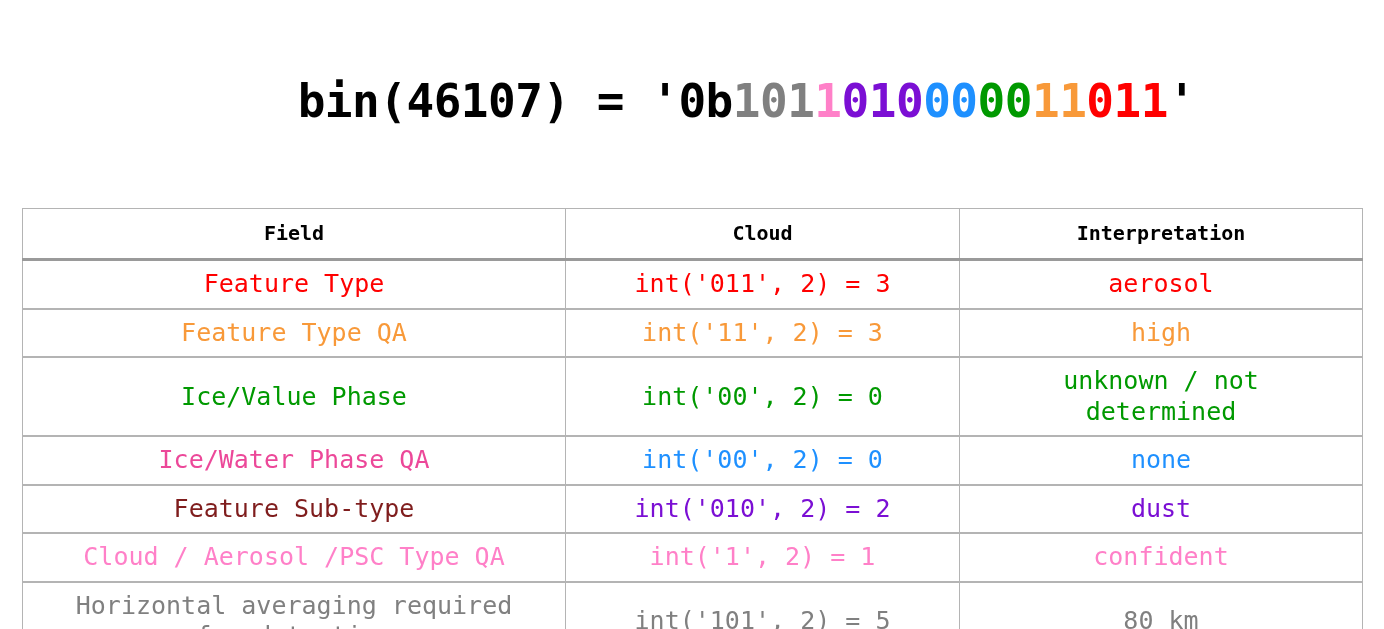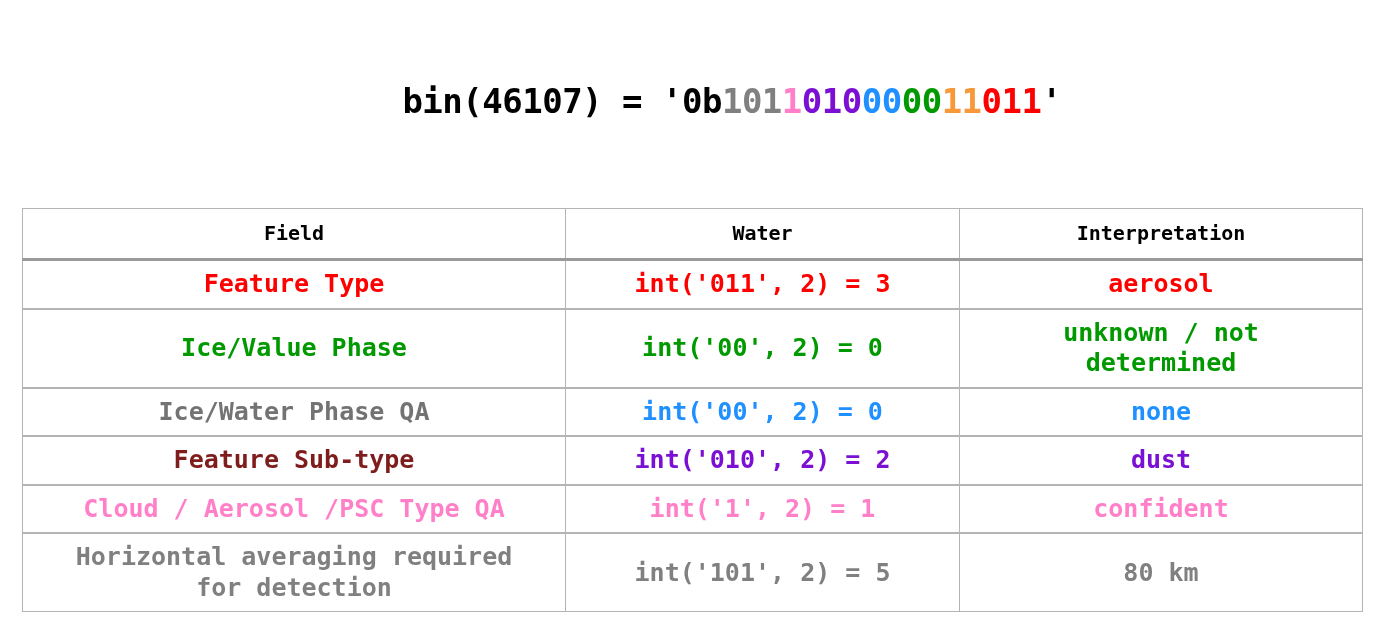--- a/index.html
+++ b/index.html
@@ -18,21 +18,21 @@
   #title-bar {
     width: 100%;
     text-align: center;
     padding-top: 8px;
     box-sizing: border-box;
   }
   #binary-title {
     display: inline-block;
     font-family: "DejaVu Sans Mono", monospace;
     font-weight: bold;
-    font-size: 34px;
+    font-size: 46px;
     line-height: 62px;
     letter-spacing: -0.5px;
     color: #000000;
     white-space: pre;
   }
   #binary-title span { white-space: pre; }
 
   
   #table-wrap {
     padding: 14px 22px 0 22px;
@@ -59,21 +59,20 @@
   }
   table#bitfield-table thead th {
     font-weight: bold;
     color: #000000;
     font-size: 20px;
     padding: 12px 6px 13px 6px;
     border-bottom: 3px solid #9a9a9a;
   }
   table#bitfield-table tbody tr td {
     border-bottom: 2px solid #b4b4b4;
-    font-weight: bold;
   }
   table#bitfield-table tbody tr:last-child td {
     border-bottom: 1px solid #b4b4b4;
   }
   .cell-txt { display: block; white-space: pre-line; }
   .row-tall td { padding-top: 14px; padding-bottom: 14px; }
 </style>
 </head>
 <body>
 
@@ -86,50 +85,61 @@
 <div id="table-wrap">
   <table id="bitfield-table">
     <colgroup>
       <col class="c-field">
         <col class="c-value">
         <col class="c-interp">
     </colgroup>
     <thead>
       <tr>
         <th>Field</th>
-        <th>Water</th>
+        <th>Cloud</th>
         <th>Interpretation</th>
       </tr>
     </thead>
     <tbody id="table-body">
         <tr>
           <td style="color: rgb(255, 0, 0);">
             <span class="cell-txt">Feature Type</span>
           </td>
           <td style="color: rgb(255, 0, 0);">
             <span class="cell-txt">int('011', 2) = 3</span>
           </td>
           <td style="color: rgb(255, 0, 0);">
             <span class="cell-txt">aerosol</span>
           </td>
         </tr>
+        <tr>
+          <td style="color: rgb(248, 153, 57);">
+            <span class="cell-txt">Feature Type QA</span>
+          </td>
+          <td style="color: rgb(248, 153, 57);">
+            <span class="cell-txt">int('11', 2) = 3</span>
+          </td>
+          <td style="color: rgb(248, 153, 57);">
+            <span class="cell-txt">high</span>
+          </td>
+        </tr>
         <tr class="row-tall">
           <td style="color: rgb(0, 153, 0);">
             <span class="cell-txt">Ice/Value Phase</span>
           </td>
           <td style="color: rgb(0, 153, 0);">
             <span class="cell-txt">int('00', 2) = 0</span>
           </td>
           <td style="color: rgb(0, 153, 0);">
             <span class="cell-txt">unknown / not
 determined</span>
           </td>
         </tr>
         <tr>
-          <td style="color: #737373;">
+          <td style="color: #ec4899;">
             <span class="cell-txt">Ice/Water Phase QA</span>
           </td>
           <td style="color: rgb(30, 144, 255);">
             <span class="cell-txt">int('00', 2) = 0</span>
           </td>
           <td style="color: rgb(30, 144, 255);">
             <span class="cell-txt">none</span>
           </td>
         </tr>
         <tr>

